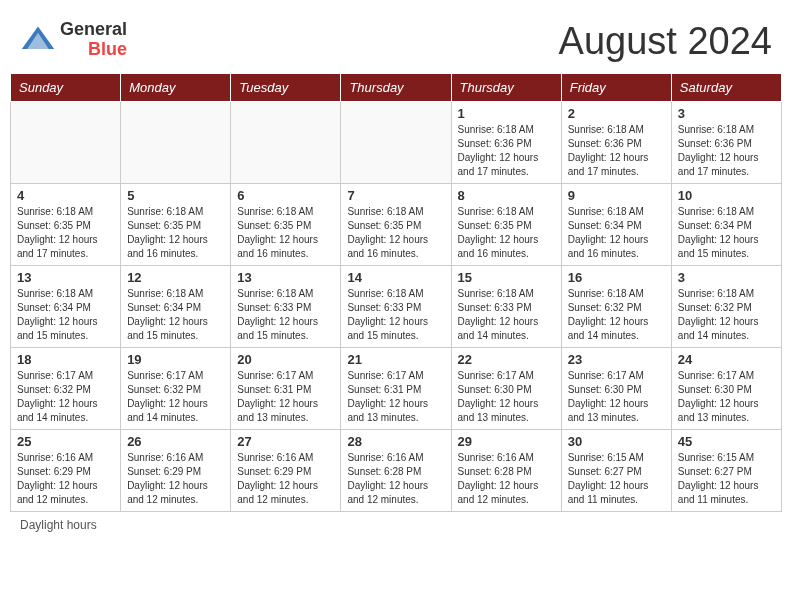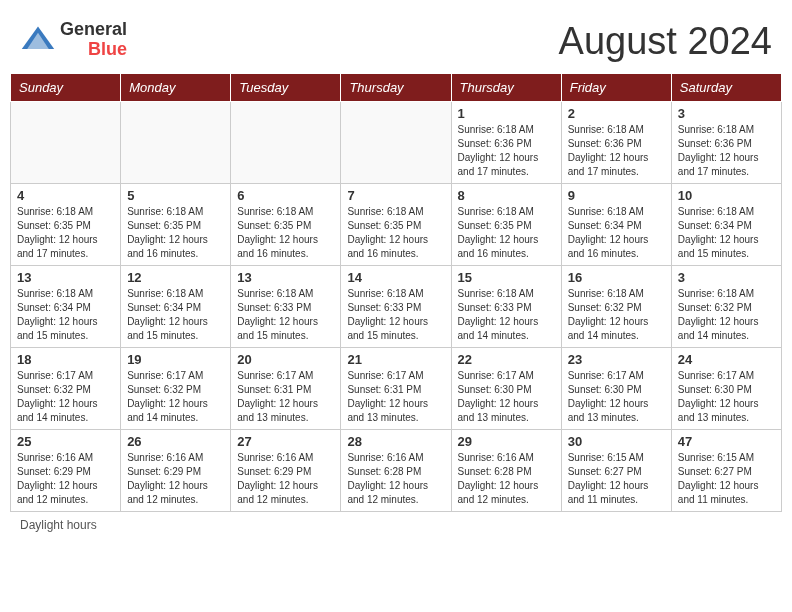--- a/index.html
+++ b/index.html
@@ -341,21 +341,21 @@
 and 12 minutes.</div>
         </td>
         <td>
           <div class="day-number">30</div>
           <div class="day-info" style="white-space: pre-line;">Sunrise: 6:15 AM
 Sunset: 6:27 PM
 Daylight: 12 hours
 and 11 minutes.</div>
         </td>
         <td>
-          <div class="day-number">47</div>
+          <div class="day-number">45</div>
           <div class="day-info" style="white-space: pre-line;">Sunrise: 6:15 AM
 Sunset: 6:27 PM
 Daylight: 12 hours
 and 11 minutes.</div>
         </td>
       </tr>
     </tbody>
 </table>
 
 <div class="footer-note">

